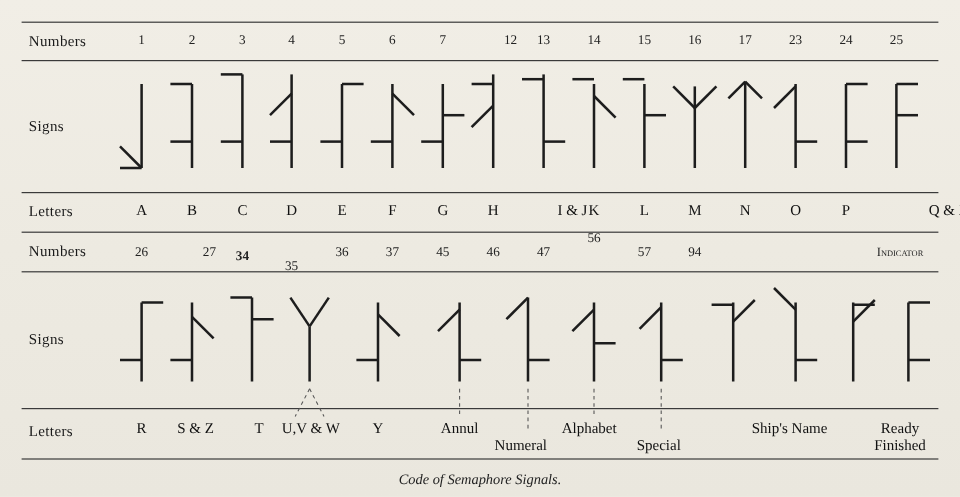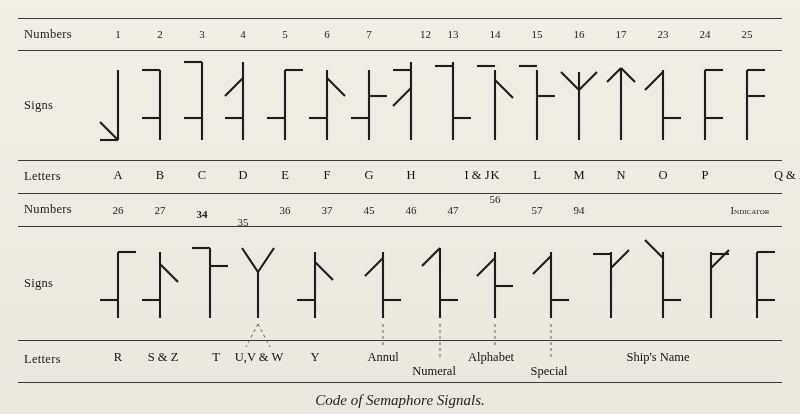--- a/index.html
+++ b/index.html
@@ -36,21 +36,21 @@
   .cellletter{
     position:absolute;
     font-size:12.5px;
     text-align:center;
     color:#111;
   }
   .capt{
     position:absolute;
     width:800px;text-align:center;
     font-style:italic;
-    font-size:15px;
+    font-size:12px;
     color:#222;
   }
   svg{position:absolute;left:0;top:0;pointer-events:none;}
   .sem{stroke:#1d1d1d;stroke-width:2.1;stroke-linecap:butt;fill:none;}
   .dash{stroke:#555;stroke-width:0.9;stroke-dasharray:3 3;fill:none;}
 </style>
 </head>
 <body>
 
 <div class="sheet">
@@ -98,21 +98,21 @@
   <div class="cellletter" style="left:454px;top:168px;width:46px;">I &amp; J</div>
   <div class="cellletter" style="left:475px;top:168px;width:40px;">K</div>
   <div class="cellletter" style="left:517px;top:168px;width:40px;">L</div>
   <div class="cellletter" style="left:559px;top:168px;width:40px;">M</div>
   <div class="cellletter" style="left:601px;top:168px;width:40px;">N</div>
   <div class="cellletter" style="left:643px;top:168px;width:40px;">O</div>
   <div class="cellletter" style="left:685px;top:168px;width:40px;">P</div>
   <div class="cellletter" style="left:756px;top:168px;width:52px;text-align:right;">Q &amp; X</div>
 
   <div class="cellnum" style="left:98px; top:204px;width:40px;">26</div>
-  <div class="cellnum" style="left:140px;top:204px;width:40px;">27</div>
+  <div class="cellnum" style="left:140px;top:204px;width:40px;text-align:right;">27</div>
   <div class="cellnum" style="left:182px;top:208px;width:40px;font-weight:bold;">34</div>
   <div class="cellnum" style="left:223px;top:204px;width:40px;margin-top:12px;">35</div>
   <div class="cellnum" style="left:265px;top:204px;width:40px;">36</div>
   <div class="cellnum" style="left:307px;top:204px;width:40px;">37</div>
   <div class="cellnum" style="left:349px;top:204px;width:40px;">45</div>
   <div class="cellnum" style="left:391px;top:204px;width:40px;">46</div>
   <div class="cellnum" style="left:433px;top:204px;width:40px;">47</div>
   <div class="cellnum" style="left:475px;top:193px;width:40px;">56</div>
   <div class="cellnum" style="left:517px;top:204px;width:40px;">57</div>
   <div class="cellnum" style="left:559px;top:204px;width:40px;">94</div>
@@ -121,20 +121,21 @@
   <div class="cellletter" style="left:98px; top:350px;width:40px;">R</div>
   <div class="cellletter" style="left:138px;top:350px;width:50px;">S &amp; Z</div>
   <div class="cellletter" style="left:196px;top:350px;width:40px;">T</div>
   <div class="cellletter" style="left:228px;top:350px;width:62px;">U,V &amp; W</div>
   <div class="cellletter" style="left:295px;top:350px;width:40px;">Y</div>
   <div class="cellletter" style="left:355px;top:350px;width:56px;">Annul</div>
   <div class="cellletter" style="left:400px;top:364px;width:68px;">Numeral</div>
   <div class="cellletter" style="left:455px;top:350px;width:72px;">Alphabet</div>
   <div class="cellletter" style="left:518px;top:364px;width:62px;">Special</div>
   <div class="cellletter" style="left:622px;top:350px;width:72px;line-height:14px;">Ship's Name</div>
+  <div class="cellletter" style="left:712px;top:350px;width:76px;line-height:14px;">Ready Finished</div>
 
   <div class="capt" style="top:392px;">Code of Semaphore Signals.</div>
 
   <svg width="800" height="414">
     <g class="sem">
 
       <g>
         <path d="M118 70 L118 140"></path>
         <path d="M118 140 L100 122"></path>
         <path d="M118 140 L100 140"></path>

